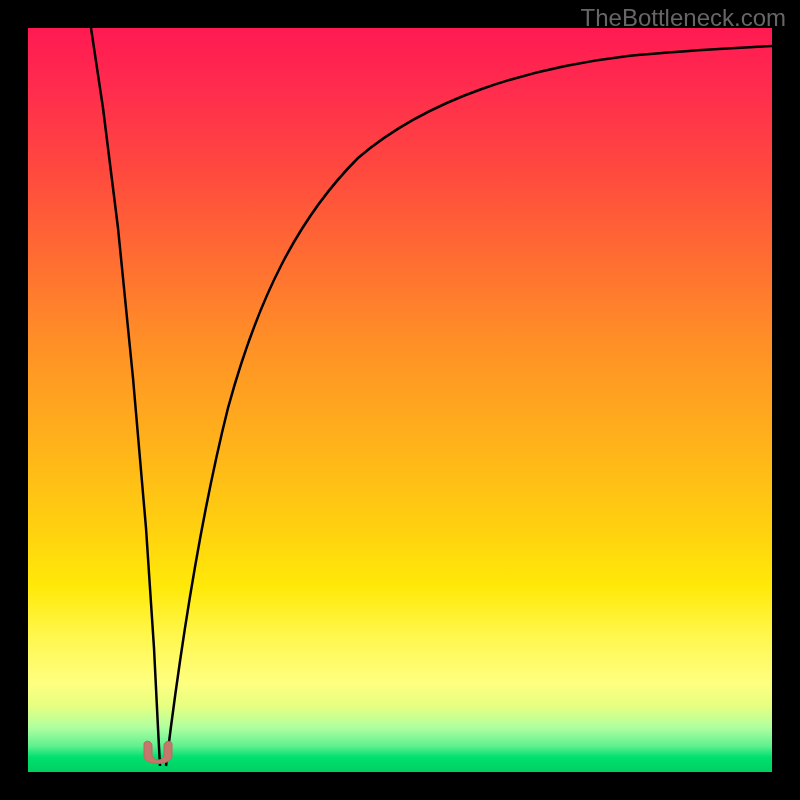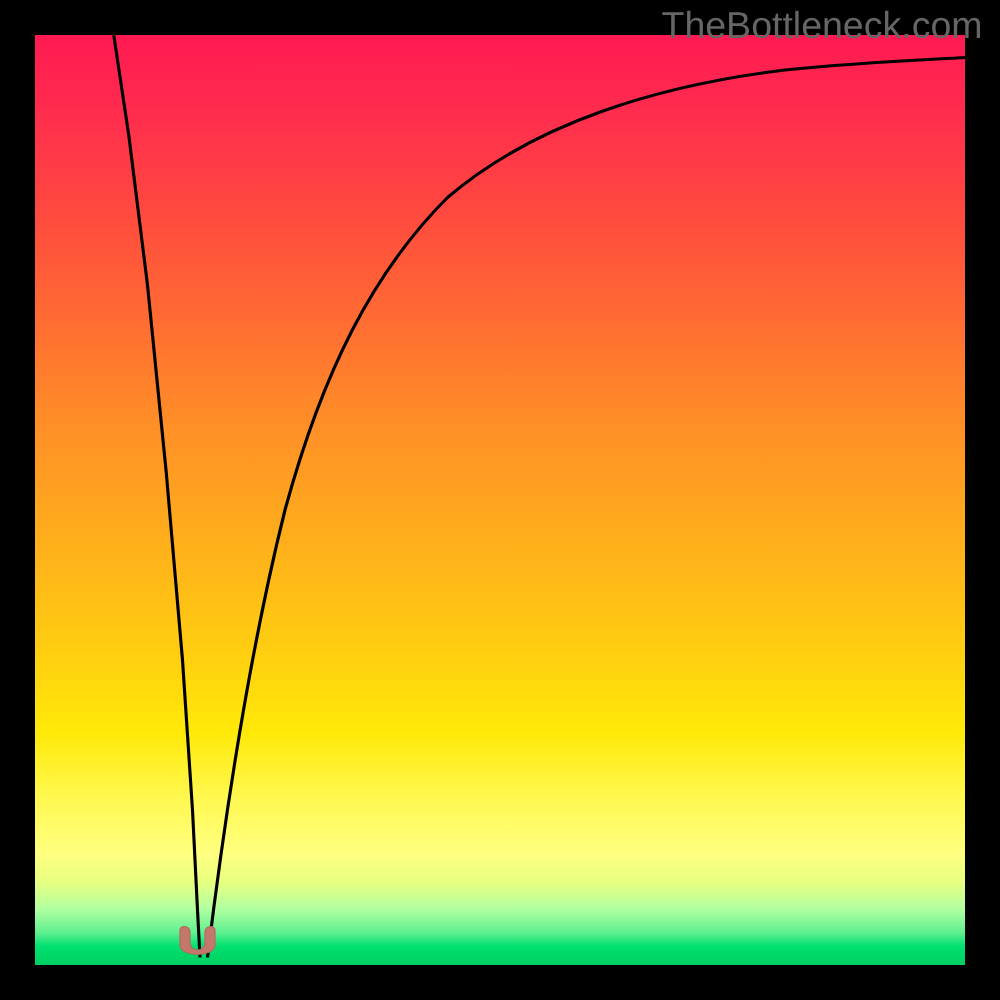--- a/index.html
+++ b/index.html
@@ -2,21 +2,21 @@
 <html><head>
 <meta charset="utf-8">
 <style>
   * { margin: 0; padding: 0; box-sizing: border-box; }
   body { width: 800px; height: 800px; background: #000; position: relative; font-family: Arial, sans-serif; }
   .attribution {
     position: absolute;
     top: 4px;
     right: 14px;
     color: #666;
-    font-size: 30px;
+    font-size: 24px;
     font-weight: 500;
     z-index: 10;
   }
   .plot-frame {
     position: absolute;
     top: 28px;
     left: 28px;
     width: 744px;
     height: 744px;
     overflow: hidden;

